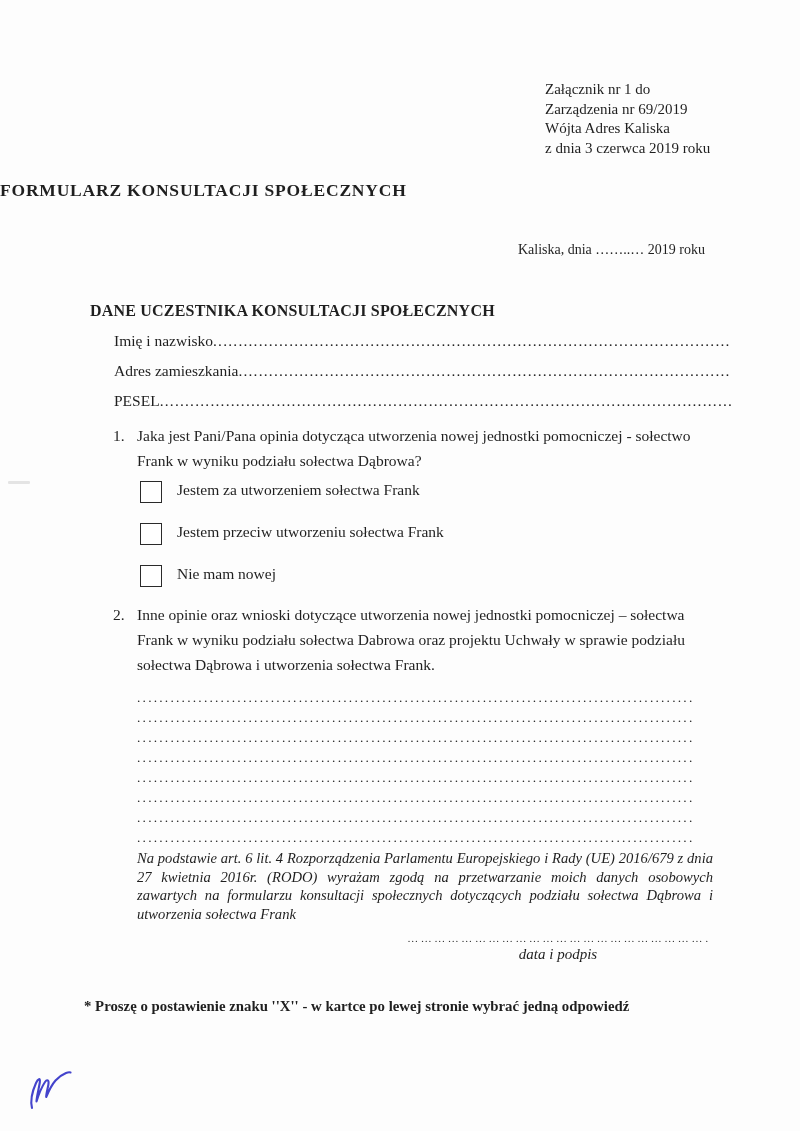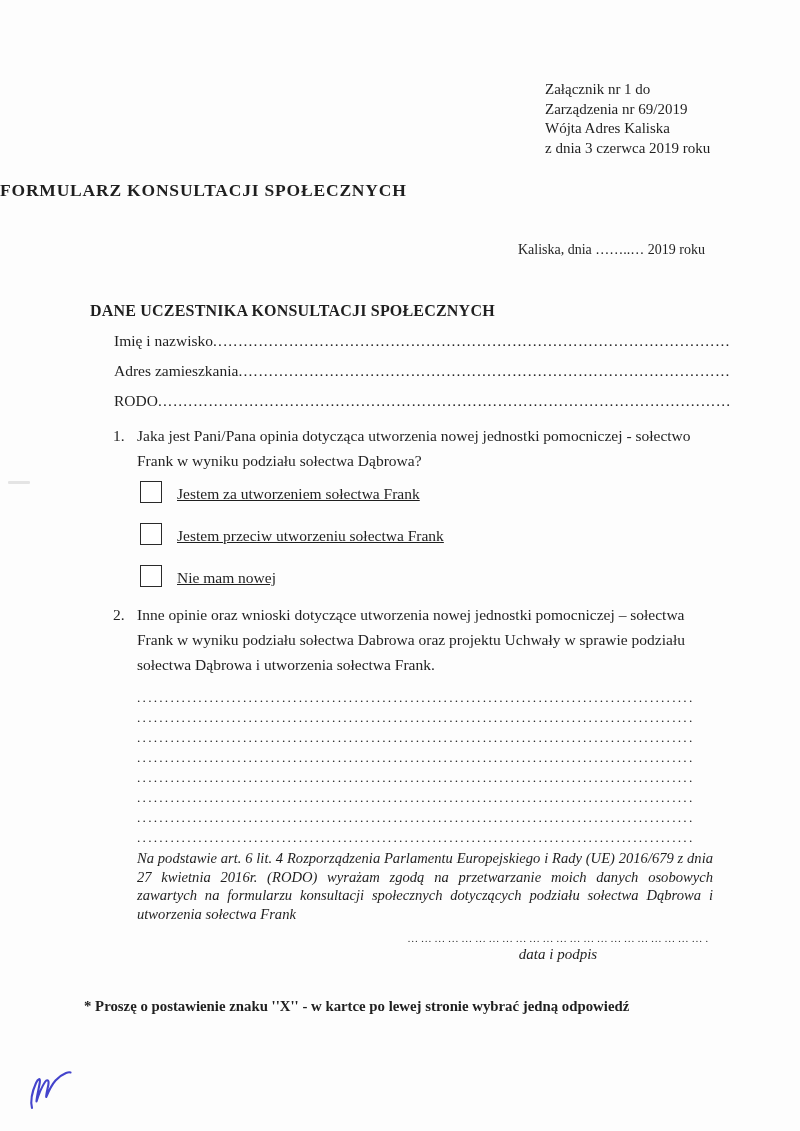--- a/index.html
+++ b/index.html
@@ -46,21 +46,21 @@
   .question {
     position: absolute; left: 113px; width: 600px;
     font-size: 15.5px; line-height: 25px; display: flex;
   }
   .q1 { top: 423px; }
   .q2 { top: 602px; }
   .q-num { width: 24px; flex: 0 0 24px; }
   .q-text { flex: 1; }
 
   .options { position: absolute; left: 140px; top: 481px; }
-  .opt-row { display: flex; align-items: flex-end; height: 22px; margin-bottom: 20px; text-decoration: underline; }
+  .opt-row { display: flex; align-items: flex-start; height: 22px; margin-bottom: 20px; }
   .checkbox {
     width: 20px; height: 20px; flex: 0 0 20px;
     border: 1.6px solid #2a2a2a; background: #fff;
     display: inline-block;
   }
   .opt-label { margin-left: 15px; font-size: 15.5px; white-space: nowrap; }
 
   .answer-lines { position: absolute; left: 137px; top: 688px; width: 556px; }
   .answer-line {
     height: 20px; line-height: 20px; font-size: 13.5px;
@@ -113,21 +113,21 @@
 
   <div class="field-row fr0">
     <span>Imię i nazwisko</span>
       <span class="dots">........................................................................................................................................................................</span>
   </div>
   <div class="field-row fr1">
     <span>Adres zamieszkania</span>
       <span class="dots">........................................................................................................................................................................</span>
   </div>
   <div class="field-row fr2">
-    <span>RODO</span>
+    <span>PESEL</span>
       <span class="dots">........................................................................................................................................................................</span>
   </div>
 
   <div class="question q1">
     <span class="q-num">1.</span>
     <span class="q-text">Jaka jest Pani/Pana opinia dotycząca utworzenia nowej jednostki pomocniczej - sołectwo Frank w wyniku podziału sołectwa Dąbrowa?</span>
   </div>
 
   <div class="options">
     <div class="opt-row">

